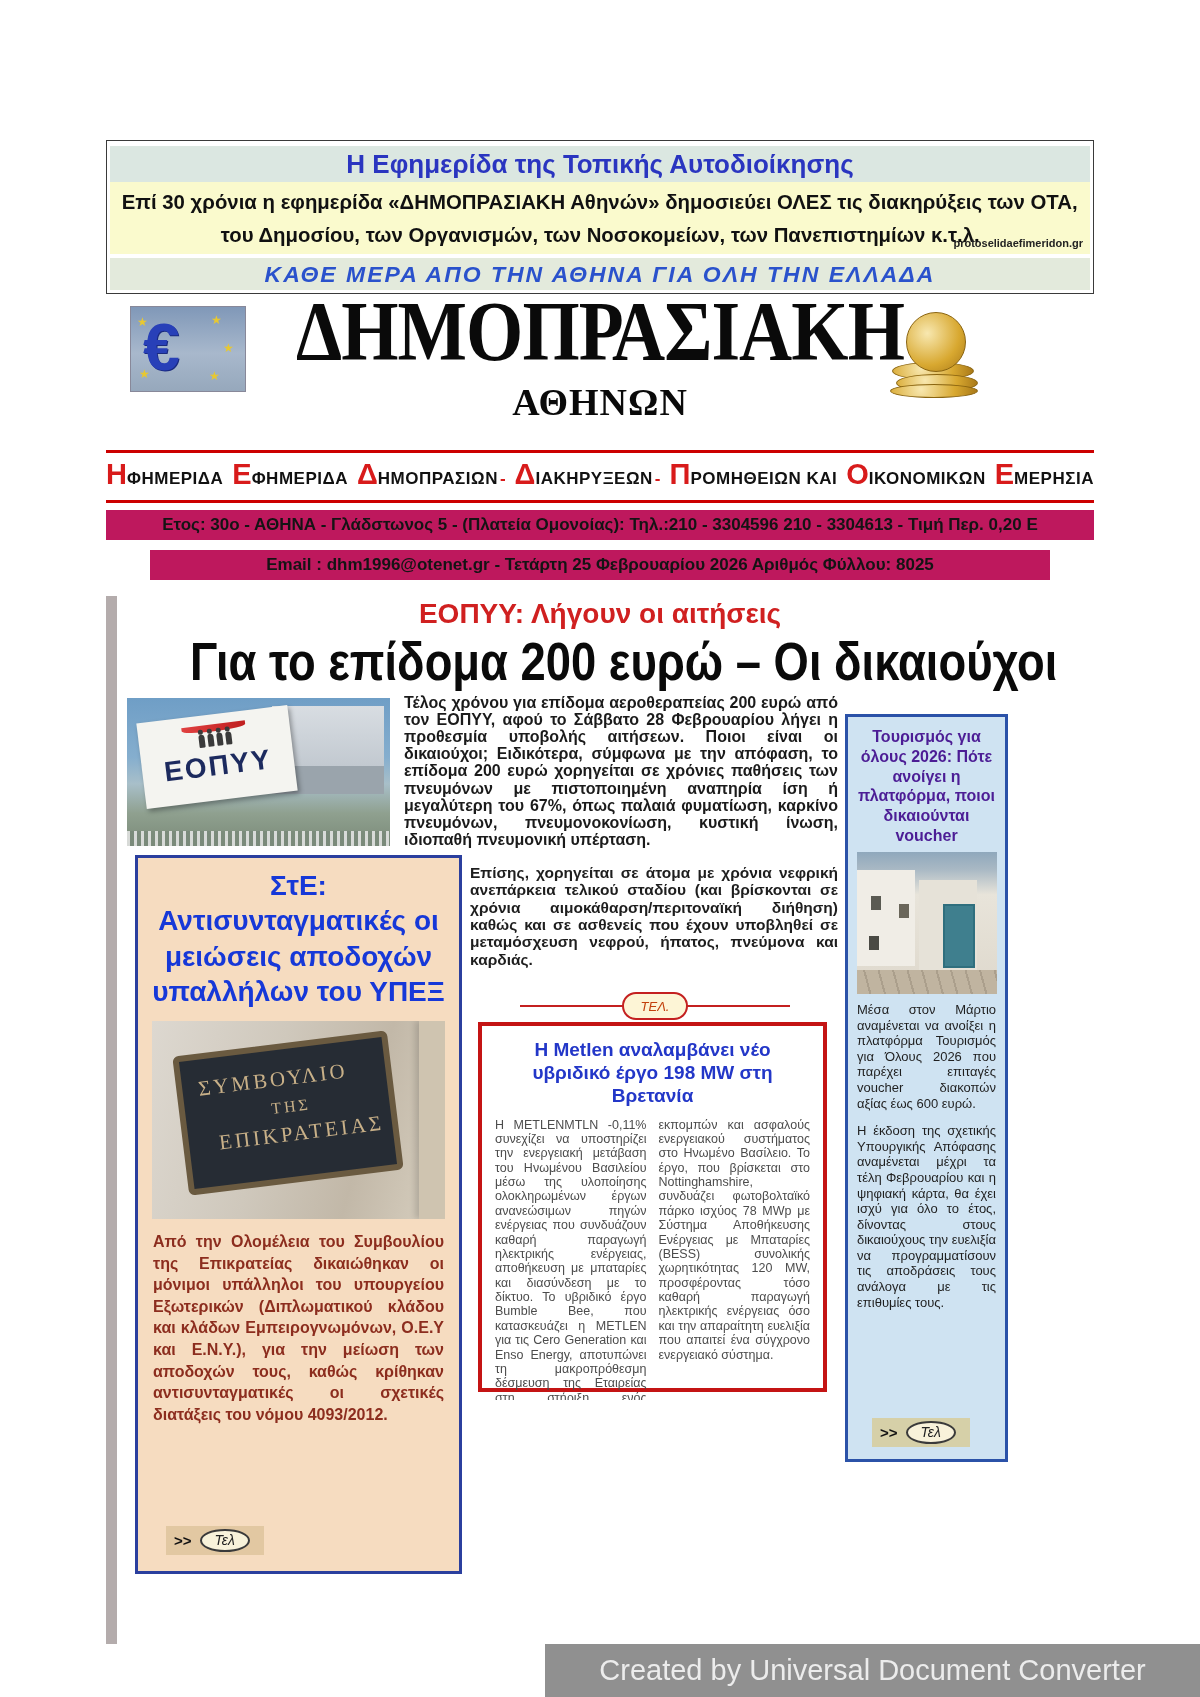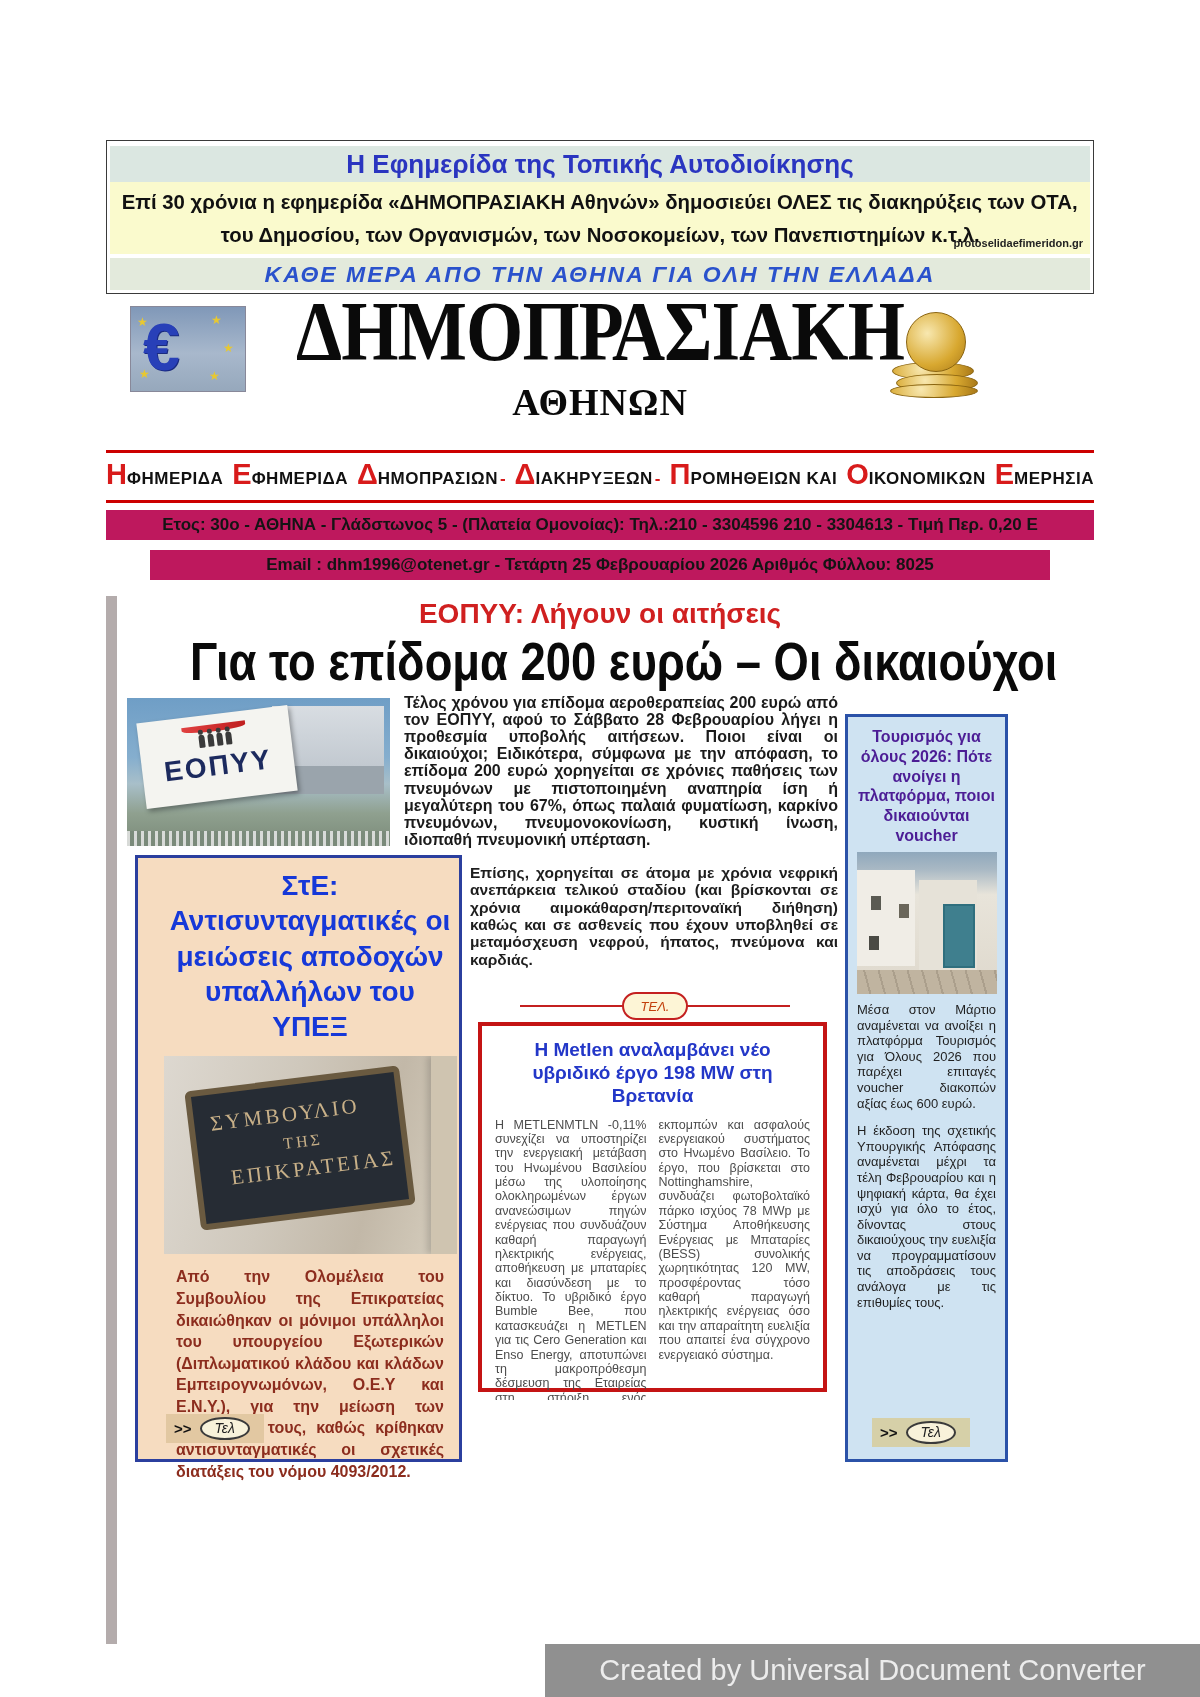--- a/index.html
+++ b/index.html
@@ -81,22 +81,22 @@
   .para2{position:absolute;left:470px;top:864px;width:368px;font-size:15.5px;font-weight:bold;
          line-height:1.12;color:#1e1e1e;text-align:justify;}
 
   .tel-divider{position:absolute;left:520px;top:992px;width:270px;height:28px;}
   .tel-line{position:absolute;top:13px;left:0;right:0;height:2px;background:#c42020;}
   .tel-capsule{position:absolute;left:50%;transform:translateX(-50%);top:0;width:62px;height:24px;
                border:2px solid #c42020;border-radius:14px;background:#fdf5d6;color:#c2410c;
                font-style:italic;font-weight:normal;font-size:13px;display:flex;align-items:center;justify-content:center;}
 
   
-  .ste-box{position:absolute;left:135px;top:855px;width:327px;height:607px;box-sizing:border-box;
-           background:#f6dcc0;border:3px solid #2b3f9e;padding-left:23px;}
+  .ste-box{position:absolute;left:135px;top:855px;width:327px;height:719px;box-sizing:border-box;
+           background:#f6dcc0;border:3px solid #2b3f9e;}
   .ste-head{margin:10px 8px 0;text-align:center;font-weight:bold;font-size:28px;line-height:1.26;color:#1638d8;}
   .ste-photo{position:relative;width:293px;height:198px;margin:12px auto 12px;overflow:hidden;
              background:linear-gradient(105deg,#ddd8d0 0%,#cfc8bc 40%,#c2b8a8 70%,#d8d0c0 100%);}
   .ste-photo::after{content:"";position:absolute;right:0;top:0;width:26px;height:100%;background:#cfc4b0;box-shadow:-4px 0 6px rgba(0,0,0,.15);}
   .plaque{position:absolute;left:28px;top:22px;width:216px;height:140px;background:#262c34;
           border:6px solid #6a5a40;border-radius:6px;transform:rotate(-7deg);padding-top:14px;box-sizing:border-box;}
   .plaque-line{font-family:"Liberation Serif",serif;color:#c8b088;letter-spacing:3px;font-size:21px;line-height:1.5;}
   .plaque-line:nth-child(1){margin-left:16px;}
   .plaque-line:nth-child(2){margin-left:86px;font-size:16px;}
   .plaque-line:nth-child(3){margin-left:30px;}

